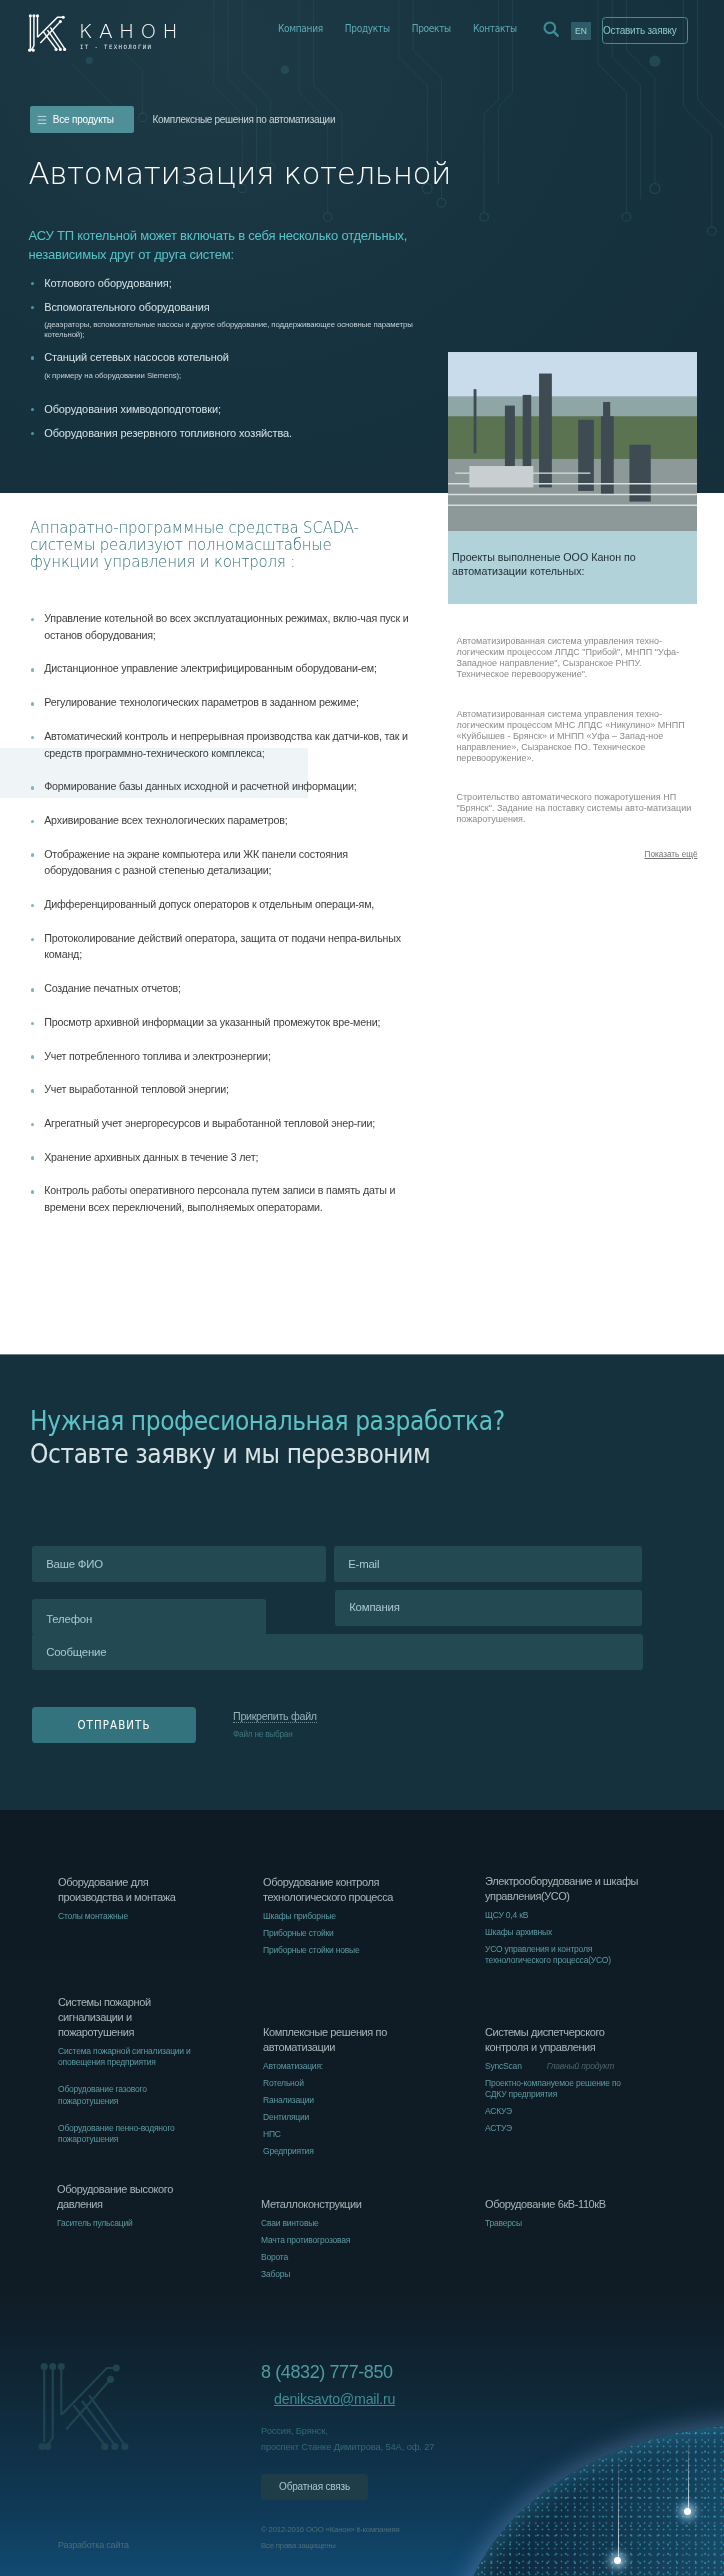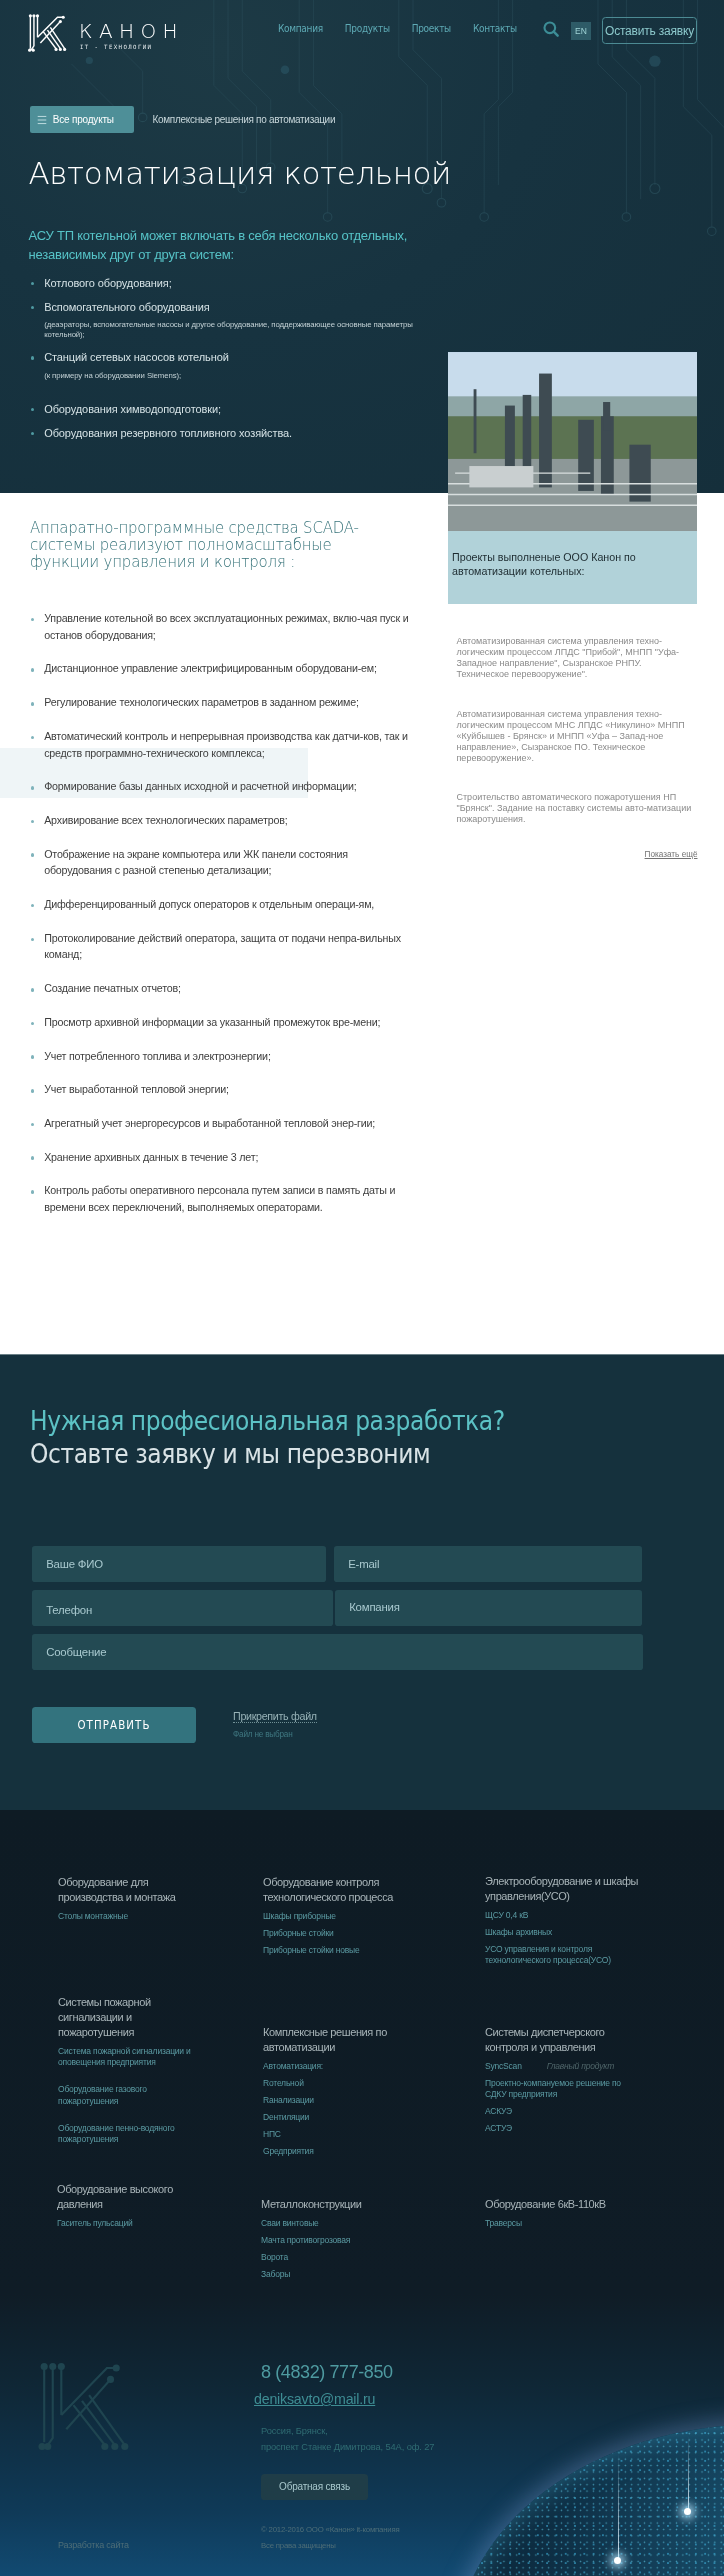--- a/index.html
+++ b/index.html
@@ -18,21 +18,21 @@
   .topbar { position: absolute; top: 13px; left: 0; right: 0; height: 40px; }
   .logo { position: absolute; left: 26px; top: 0; width: 142px; height: 40px; text-align: right; }
   .logo-mark { position: absolute; left: 0; top: 0; width: 43px; height: 40px; }
   .logo-text { position: absolute; left: 53px; top: 5.7px; font-family: "DejaVu Sans", sans-serif; font-size: 20px; letter-spacing: 6.4px; color: #ffffff; font-weight: 300; }
   .logo-sub { position: absolute; left: 54px; top: 31px; font-family: "DejaVu Sans Mono", monospace; font-size: 5.7px; letter-spacing: 1.4px; color: #e9eef0; }
 
   .nav { position: absolute; top: 10px; left: 278px; display: flex; gap: 22px; }
   .nav a { font-family: "DejaVu Sans Condensed", "DejaVu Sans", sans-serif; font-size: 10px; color: #5eaab5; letter-spacing: -0.3px; }
   .search-btn { position: absolute; left: 542px; top: 7.1px; width: 18.5px; height: 18.5px; }
   .lang-btn { position: absolute; left: 571px; top: 8.5px; width: 20px; height: 18.5px; background: #2e5b67; color: #9fd3d6; font-size: 8.5px; line-height: 18.5px; text-align: center; }
-  .cta-btn { position: absolute; left: 602px; top: 3.6px; width: 95px; height: 27px; border: 0.7px solid #4c8a93; border-radius: 3.6px; color: #8cc8cb; font-size: 12px; line-height: 26px; text-align: center; background: transparent; letter-spacing: -0.2px; }
+  .cta-btn { position: absolute; left: 602px; top: 3.6px; width: 86px; height: 27px; border: 0.7px solid #4c8a93; border-radius: 3.6px; color: #8cc8cb; font-size: 10px; line-height: 26px; background: transparent; letter-spacing: -0.2px; }
 
   .crumbs { position: absolute; top: 106px; left: 30px; display: flex; align-items: center; }
   .all-products { width: 104px; height: 27px; border-radius: 2.1px; background: #4e8f98; color: #ffffff; display: flex; align-items: center; padding-left: 7.1px; font-size: 10px; letter-spacing: -0.2px; }
   .all-products .burger { width: 10px; margin-right: 5.7px; }
   .crumb-text { margin-left: 18.5px; color: #c7d6da; font-size: 10px; letter-spacing: -0.3px; }
 
   .page-title { position: absolute; top: 155px; left: 28.5px; font-family: "DejaVu Sans", sans-serif; font-weight: 300; font-size: 31px; color: #ffffff; letter-spacing: -0.4px; }
   .lead { position: absolute; top: 226px; left: 28.5px; width: 413px; font-size: 13px; line-height: 19px; color: #56c3c7; letter-spacing: -0.2px; }
 
   .sys-list { position: absolute; top: 276px; left: 28.5px; width: 399px; list-style: none; }
@@ -57,21 +57,21 @@
   .func-list li { position: relative; padding-left: 15.7px; font-size: 10.7px; line-height: 16.7px; color: #3e3e3e; letter-spacing: -0.2px; margin-bottom: 17px; }
   .func-list li::before { content: ""; position: absolute; left: 2.1px; top: 7.8px; width: 3.6px; height: 3.6px; border-radius: 50%; background: #7fb3bb; }
 
   
   .callback { position: relative; height: 456px; background: #15313d; border-top: 1.4px solid #6b8087; }
   .cb-title1 { position: absolute; top: 51px; left: 30px; font-family: "DejaVu Sans Condensed", "DejaVu Sans", sans-serif; font-size: 26px; color: #5cc2c5; font-weight: 300; letter-spacing: -0.4px; }
   .cb-title2 { position: absolute; top: 84px; left: 30px; font-family: "DejaVu Sans Condensed", "DejaVu Sans", sans-serif; font-size: 26px; color: #d9e3e6; font-weight: 300; letter-spacing: -0.4px; }
   .field { position: absolute; height: 36px; background: #234a53; border-radius: 2.8px; color: #a9c9cf; font-size: 11.4px; padding: 0 14.2px; line-height: 36px; letter-spacing: -0.2px; }
   .f-name { top: 191px; left: 32px; width: 294px; }
   .f-email { top: 191px; left: 334px; width: 308px; }
-  .f-phone { top: 235px; left: 32px; width: 301px; line-height: 41px; }
+  .f-phone { top: 244px; left: 32px; width: 234px; line-height: 41px; }
   .f-company { top: 235px; left: 335px; width: 307px; line-height: 34px; }
   .f-message { top: 279px; left: 32px; width: 611px; }
   .submit-btn { position: absolute; top: 352px; left: 32px; width: 164px; height: 36px; border-radius: 3.6px; background: #33737e; color: #ffffff; font-family: "DejaVu Sans Condensed", "DejaVu Sans", sans-serif; font-size: 11.4px; letter-spacing: 1.1px; text-align: center; line-height: 36px; }
   .attach { position: absolute; top: 355px; left: 233px; font-size: 10.7px; color: #97b2b7; border-bottom: 0.7px dotted #6f8f94; letter-spacing: -0.3px; }
   .no-file { position: absolute; top: 375px; left: 233px; font-size: 8.2px; color: #3f7780; letter-spacing: -0.2px; }
 
   
   .footer { position: relative; height: 781px; overflow: hidden; background: linear-gradient(180deg, #0e1b24 0%, #0f1c26 62%, #0f2736 74%, #0f3a58 90%, #124e78 100%); }
   .globe { position: absolute; left: 456px; top: 614px; width: 612px; height: 456px; border-radius: 50%;
            background: radial-gradient(circle at 60% 30%, #1c5a7a 0%, #0e2f45 55%, #0a1d2b 100%);
@@ -82,21 +82,21 @@
   .beam { position: absolute; width: 0.7px; background: linear-gradient(180deg, rgba(255,255,255,0) 0%, rgba(230,245,255,0.9) 100%); }
   .beam-dot { position: absolute; width: 7.1px; height: 7.1px; border-radius: 50%; background: #ffffff; box-shadow: 0 0 8.5px 4.3px rgba(180,230,255,0.8); }
 
   .fcol { position: absolute; width: 199px; }
   .fcol h4 { font-weight: normal; font-size: 11px; line-height: 15px; color: #a8b4b8; letter-spacing: -0.4px; margin-bottom: 5.7px; }
   .fcol a { display: block; font-size: 8.5px; line-height: 11.4px; color: #5b9aa2; margin-bottom: 5.7px; letter-spacing: -0.2px; }
   .fcol .muted { color: #4f6569; margin-left: 25px; font-style: italic; }
 
   .footer-logo-big { position: absolute; left: 32px; top: 548px; width: 100px; height: 107px; }
   .phone { position: absolute; left: 261px; top: 552px; font-size: 18px; color: #4e9aa0; letter-spacing: -0.4px; }
-  .email { position: absolute; left: 254px; top: 581px; font-size: 14.2px; color: #3e8d93; text-decoration: underline; letter-spacing: -0.2px; }
+  .email { position: absolute; left: 274px; top: 581px; font-size: 14.2px; color: #3e8d93; text-decoration: underline; letter-spacing: -0.2px; }
   .address { position: absolute; left: 261px; top: 614px; font-size: 9.3px; line-height: 15.7px; color: #2f6c72; letter-spacing: -0.1px; }
   .feedback-btn { position: absolute; left: 261px; top: 664px; width: 107px; height: 26px; border-radius: 3.6px; background: #1f3d48; color: #a8c8cd; font-size: 10px; line-height: 26px; text-align: center; letter-spacing: -0.2px; }
   .dev-link { position: absolute; left: 58px; top: 730px; font-size: 9px; color: #4d6d77; letter-spacing: -0.2px; }
   .copyright { position: absolute; left: 261px; top: 715px; font-size: 7.8px; color: #4d6d77; letter-spacing: -0.2px; }
   .rights { position: absolute; left: 261px; top: 731px; font-size: 7.8px; color: #4d6d77; letter-spacing: -0.2px; }
 </style>
 </head>
 <body>
 
 <section class="hero">

